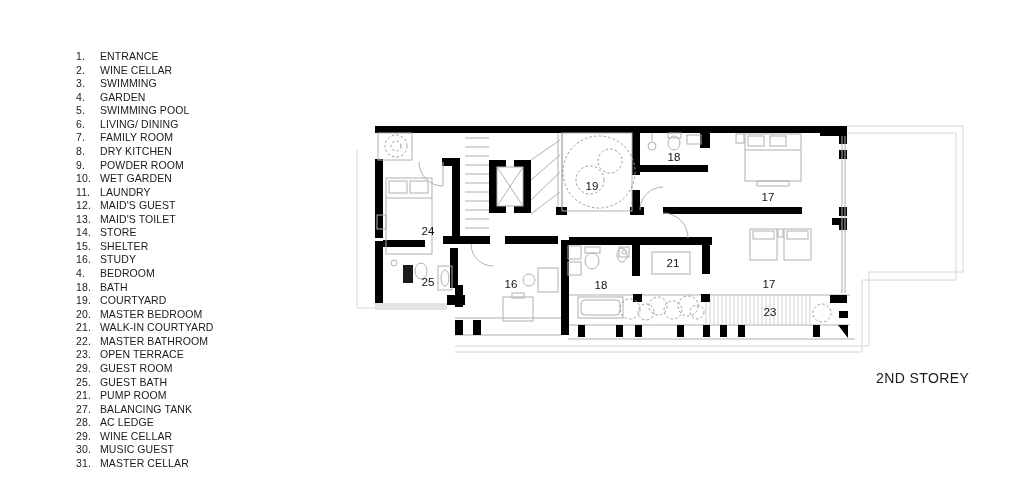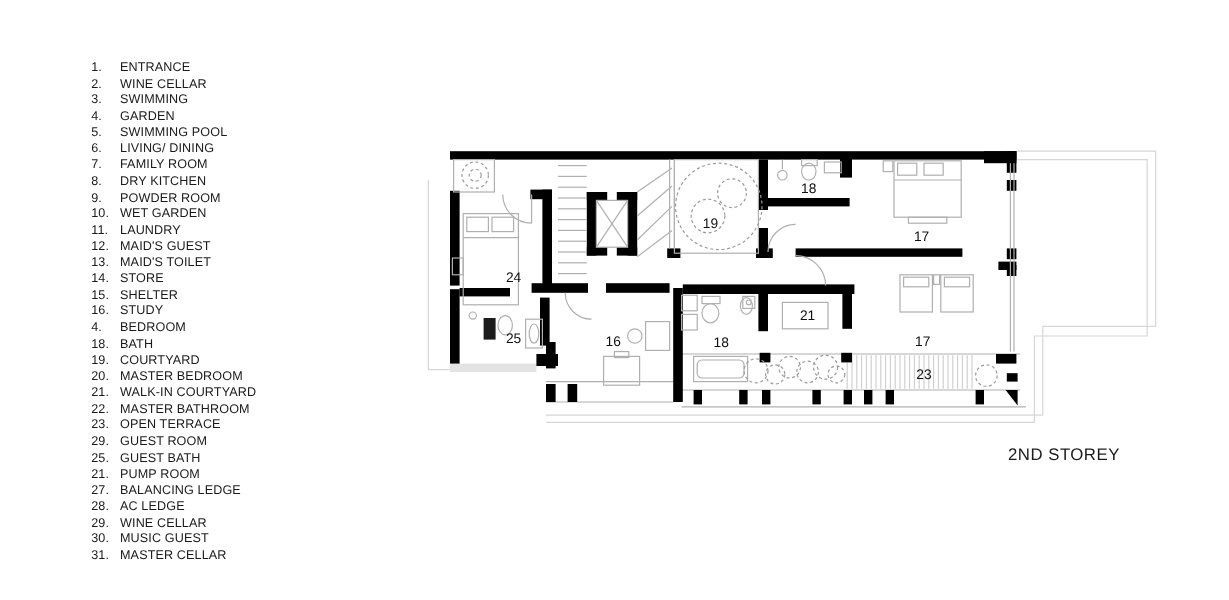--- a/index.html
+++ b/index.html
@@ -13,21 +13,21 @@
   .stage{
     position:relative;width:1024px;height:500px;background:var(--bg);
     font-family:"Liberation Sans", sans-serif;color:var(--text);overflow:hidden;
   }
   
   .legend{position:absolute;left:76px;top:50px;}
   .legend .row{display:flex;line-height:13.57px;font-size:10.5px;letter-spacing:.1px;}
   .legend .num{width:24px;flex:0 0 24px;}
   .legend .lbl{white-space:nowrap;}
   
-  .storey{position:absolute;left:840px;top:370px;font-size:14px;letter-spacing:.4px;white-space:nowrap;}
+  .storey{position:absolute;left:876px;top:370px;font-size:14px;letter-spacing:.4px;white-space:nowrap;}
   
   svg.plan{position:absolute;left:0;top:0;}
   .wall{fill:var(--wall);stroke:none;}
   .thin{stroke:var(--thin);fill:none;stroke-width:1;}
   .thinf{stroke:var(--thin);fill:#fff;stroke-width:1;}
   .faint{stroke:var(--faint);fill:none;stroke-width:1;}
   .dash{stroke:#9a9a9a;fill:none;stroke-width:1;stroke-dasharray:2.5 2.2;}
   .hatch{stroke:#d0d0d0;stroke-width:1;}
   .roomnum{font-family:"Liberation Sans",sans-serif;font-size:11.5px;fill:#111;text-anchor:middle;}
   .darkfix{fill:#1c1c1c;}
@@ -163,21 +163,21 @@
       <span class="lbl">GUEST BATH</span>
     </div>
 
     <div class="row">
       <span class="num">21.</span>
       <span class="lbl">PUMP ROOM</span>
     </div>
 
     <div class="row">
       <span class="num">27.</span>
-      <span class="lbl">BALANCING LEDGE</span>
+      <span class="lbl">BALANCING TANK</span>
     </div>
 
     <div class="row">
       <span class="num">28.</span>
       <span class="lbl">AC LEDGE</span>
     </div>
 
     <div class="row">
       <span class="num">29.</span>
       <span class="lbl">WINE CELLAR</span>

